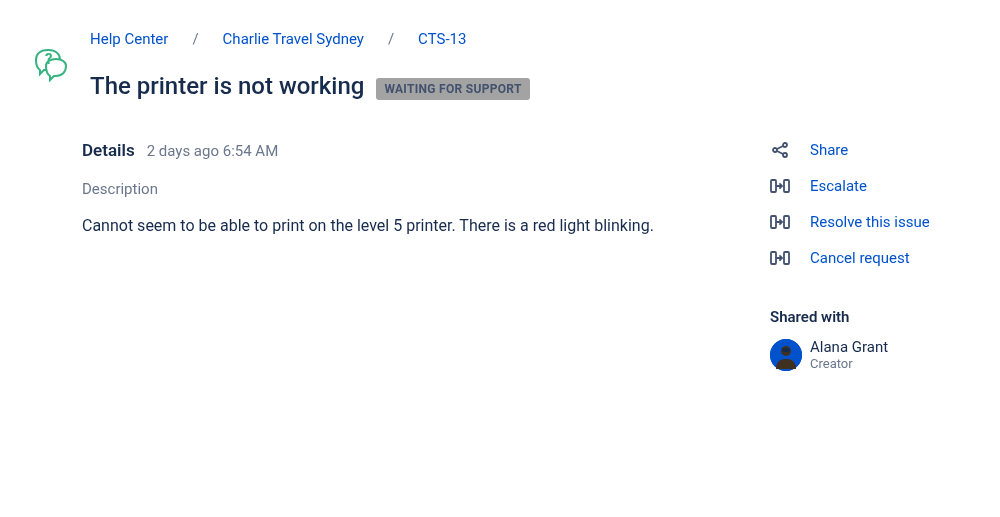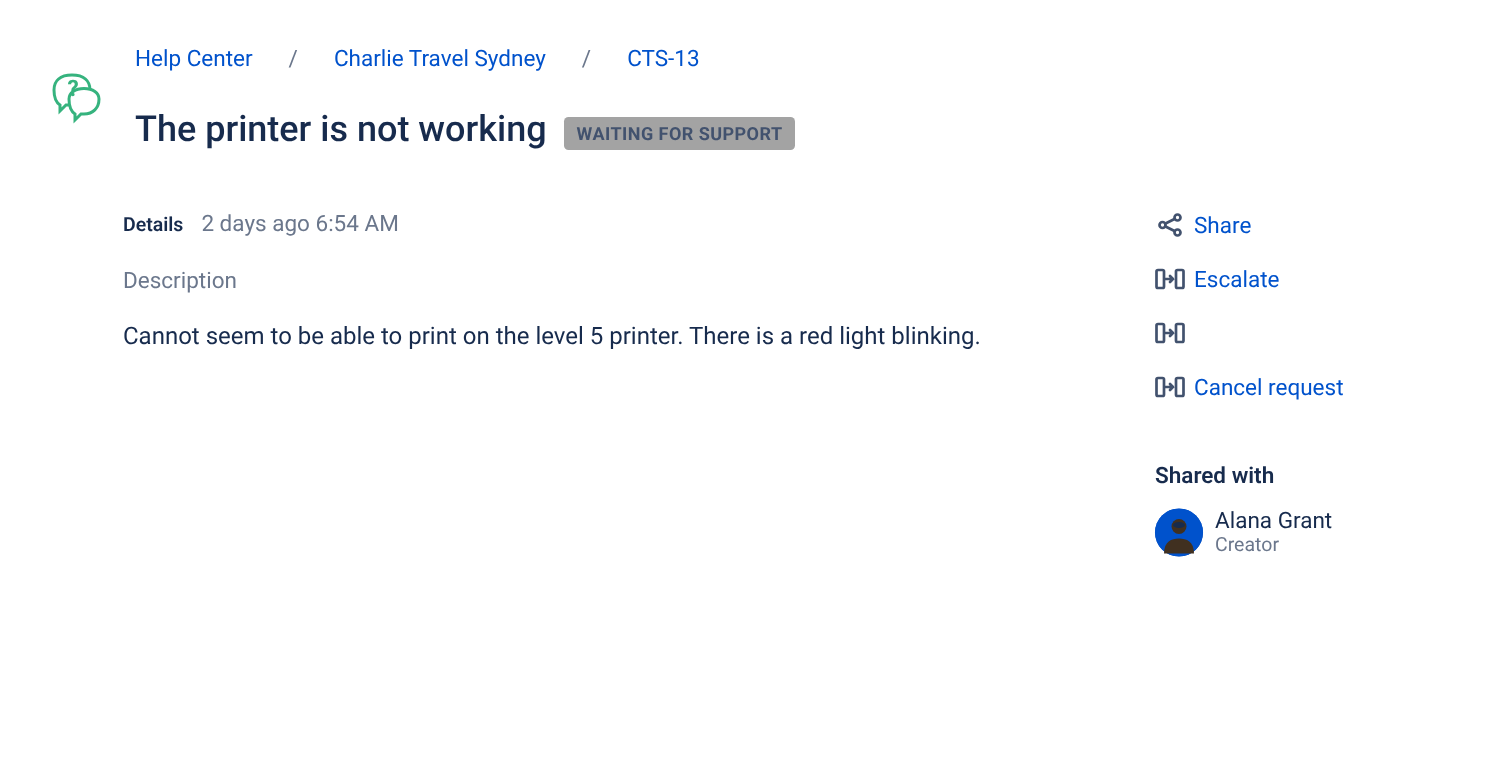--- a/index.html
+++ b/index.html
@@ -118,21 +118,21 @@
     .details-section {
       padding-left: 52px;
     }
     .details-header {
       display: flex;
       align-items: baseline;
       gap: 12px;
       margin-bottom: 20px;
     }
     .details-title {
-      font-size: 13px;
+      font-size: 17px;
       font-weight: 600;
       color: #172B4D;
     }
     .details-time {
       font-size: 15px;
       color: #6B778C;
     }
     .desc-label {
       font-size: 15px;
       color: #6B778C;
@@ -149,21 +149,21 @@
     }
     .action-list {
       display: flex;
       flex-direction: column;
       gap: 16px;
       margin-bottom: 40px;
     }
     .action-item {
       display: flex;
       align-items: center;
-      gap: 6px;
+      gap: 20px;
       color: #0052CC;
       cursor: pointer;
       font-size: 15px;
       text-align: center;
     }
     .action-icon {
       width: 20px;
       height: 20px;
       display: flex;
       align-items: center;
@@ -268,20 +268,21 @@
         <span>Escalate</span>
       </div>
       <div class="action-item">
         <span class="action-icon">
           <svg width="20" height="18" viewBox="0 0 20 18" fill="none" stroke="#42526E" stroke-width="1.8">
             <rect x="1" y="3" width="5" height="12" rx="1"></rect>
             <rect x="14" y="3" width="5" height="12" rx="1"></rect>
             <path d="M7 9 L12 9 M10 7 L12 9 L10 11" stroke-linecap="round"></path>
           </svg>
         </span>
+        <span>Resolve this issue</span>
       </div>
       <div class="action-item">
         <span class="action-icon">
           <svg width="20" height="18" viewBox="0 0 20 18" fill="none" stroke="#42526E" stroke-width="1.8">
             <rect x="1" y="3" width="5" height="12" rx="1"></rect>
             <rect x="14" y="3" width="5" height="12" rx="1"></rect>
             <path d="M7 9 L12 9 M10 7 L12 9 L10 11" stroke-linecap="round"></path>
           </svg>
         </span>
         <span>Cancel request</span>

